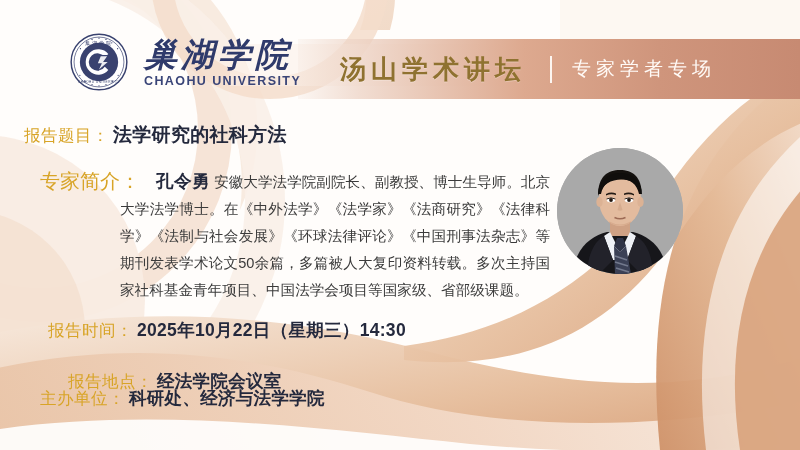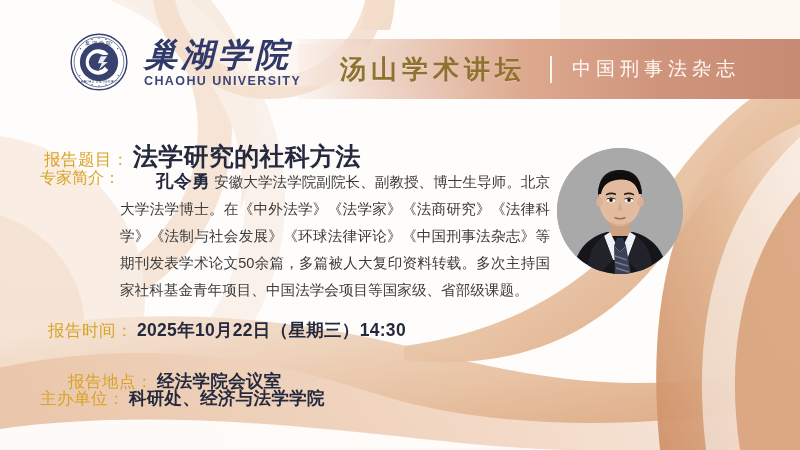--- a/index.html
+++ b/index.html
@@ -115,32 +115,32 @@
     letter-spacing: 0.5px;
     flex: 0 0 auto;
   }
   .val-strong {
     font-size: 17.5px;
     font-weight: bold;
     color: #24293d;
     letter-spacing: 0.3px;
     margin-left: 4px;
   }
-  #row-title { left: 44px; top: 122px; }
-  #row-title .val-strong { font-size: 25px; margin-top: 18px; }
+  #row-title { left: 24px; top: 122px; }
+  #row-title .val-strong { font-size: 19px; }
 
   #row-bio {
     position: absolute;
     left: 40px; top: 168px;
     width: 510px;
   }
   #bio-label {
     position: absolute;
     left: 0; top: 0;
-    font-size: 16px;
+    font-size: 20px;
     color: #d8a427;
     white-space: nowrap;
   }
   #bio-body {
     margin-left: 80px;
     font-size: 14.6px;
     color: #3b3b3b;
     line-height: 27px;
     text-align: justify;
     width: 430px;
@@ -269,21 +269,21 @@
 
     <div id="uni-names">
       <div id="uni-cn">巢湖学院</div>
       <div id="uni-en">CHAOHU UNIVERSITY</div>
     </div>
   </div>
 
   <div id="banner">
     <span id="banner-main">汤山学术讲坛</span>
     <span id="banner-sep"></span>
-    <span id="banner-sub">中国刑事法杂志</span>
+    <span id="banner-sub">专家学者专场</span>
   </div>
 
   <div class="row" id="row-title">
     <span class="lbl">报告题目：</span>
     <span class="val-strong">法学研究的社科方法</span>
   </div>
 
   <div id="row-bio">
     <span id="bio-label">专家简介：</span>
     <div id="bio-body">

